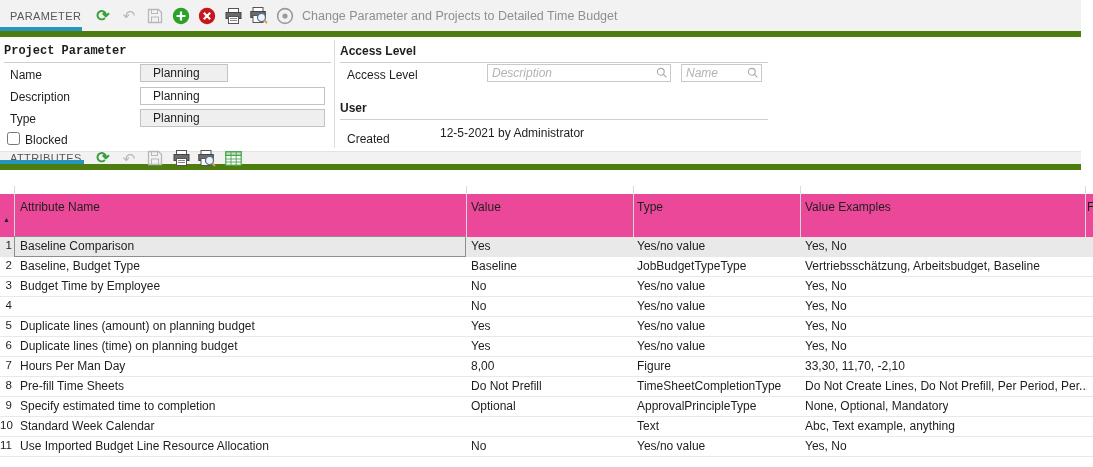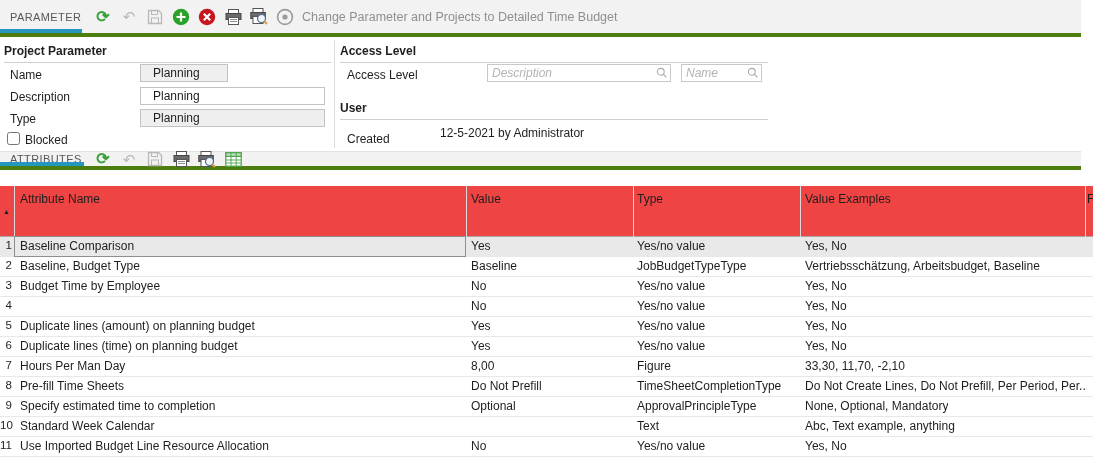--- a/index.html
+++ b/index.html
@@ -1,21 +1,21 @@
 <!DOCTYPE html>
 <html><head>
 <meta charset="utf-8">
 <style>
   * { box-sizing: border-box; margin: 0; padding: 0; }
   html,body { width:1093px; height:467px; background:#fff; overflow:hidden;
     font-family:"Liberation Sans", sans-serif; font-size:12px; color:#1e1e1e; }
 
   
   .toolbar { position:absolute; left:0; right:12px; background:#f2f2f2;
-    border-bottom:4px solid #4d7c0f; display:flex; align-items:center; }
+    border-bottom:6px solid #4d7c0f; display:flex; align-items:center; }
   #toolbar-parameter { top:0; height:37px; }
   #toolbar-attributes { top:151px; height:19px; border-top:1px solid #e3e3e3; }
   .tab-label { font-size:11px; color:#575757; letter-spacing:.4px; padding-left:10px; }
   .tab-indicator { position:absolute; left:0; bottom:0; height:4px; }
   .tb-icons { display:flex; align-items:center; }
   .tb-icon { width:26px; height:22px; display:flex; align-items:center; justify-content:center; }
   .glyph-refresh { color:#3aa13a; font-size:16px; font-weight:bold; line-height:1; }
   .glyph-undo { color:#b8b8b8; font-size:15px; line-height:1; }
   .action-label { color:#8f8f8f; font-size:12.5px; margin-left:4px; white-space:nowrap; }
 
@@ -28,22 +28,22 @@
   .search-wrap { position:absolute; height:18px; }
   .search-wrap input { width:100%; height:100%; border:1px solid #c9c9c9; background:#fff;
     font-family:"Liberation Sans", sans-serif; font-size:12px; padding:0 18px 0 4px; }
   .search-wrap input::placeholder { font-style:italic; color:#b3b3b3; }
   .search-wrap svg { position:absolute; right:3px; top:3px; }
   .vdivider { position:absolute; left:334px; top:40px; height:108px; width:1px; background:#dcdcdc; }
   #blocked-checkbox { position:absolute; left:7px; top:132px; width:13px; height:13px; }
 
   
   #grid { position:absolute; left:0; top:186px; width:1093px; height:272px; background:#fff; }
-  #grid-header { position:absolute; left:0; top:0; width:1093px; height:51px;
-    border-bottom:1px solid #a8a8a8; background:#ef4444; }
+  #grid-header { position:absolute; left:0; top:8px; width:1093px; height:51px;
+    border-bottom:1px solid #a8a8a8; background:#ec4899; }
   .hcell { position:absolute; top:6px; white-space:nowrap; }
   .colline { position:absolute; top:0; width:1px; height:271px; background:#d9d9d9; }
   #sort-asc { position:absolute; left:3px; top:22px; font-size:7px; color:#1e1e1e; }
   #grid-body { position:absolute; left:0; top:51px; width:1093px; }
   .trow { position:relative; width:1093px; height:20px; border-bottom:1px solid #e8e8e8; background:#fff; }
   .trow.selected { background:#e9e9e9; }
   .trow.selected .focus-cell { position:absolute; left:14px; top:-1px; width:452px; height:21px;
     border:1px solid #8f8f8f; pointer-events:none; }
   .tcell { position:absolute; top:2px; white-space:nowrap; }
   .c-num { left:0; width:12px; text-align:right; font-size:11.5px; overflow:visible; }
@@ -105,21 +105,21 @@
       <svg width="18" height="18" viewBox="0 0 18 18">
           <circle cx="9" cy="9" r="7.4" fill="none" stroke="#9b9b9b" stroke-width="1.6"></circle>
           <circle cx="9" cy="9" r="2.6" fill="#9b9b9b"></circle>
         </svg>
     </span>
   </span>
   <span class="action-label">Change Parameter and Projects to Detailed Time Budget</span>
 </div>
 
 <div>
-  <div class="section-title" style="left:4px; top:44px; width:327px;">Project Parameter</div>
+  <div class="section-title" style="left:4px; top:44px; width:327px;font-family:Liberation Mono, monospace;">Project Parameter</div>
   <span class="flabel" style="left:10px; top:68px;">Name</span>
   <input class="finput" style="left: 140px; top: 64px; width: 88px;" readonly="" value="Planning">
   <span class="flabel" style="left:10px; top:90px;">Description</span>
   <input class="finput" style="left: 140px; top: 87px; width: 185px;" value="Planning">
   <span class="flabel" style="left:10px; top:112px;">Type</span>
   <input class="finput" style="left: 140px; top: 109px; width: 185px;" readonly="" value="Planning">
   <input type="checkbox" id="blocked-checkbox" style="">
   <span class="flabel" style="left:25px; top:133px;">Blocked</span>
 </div>
 

